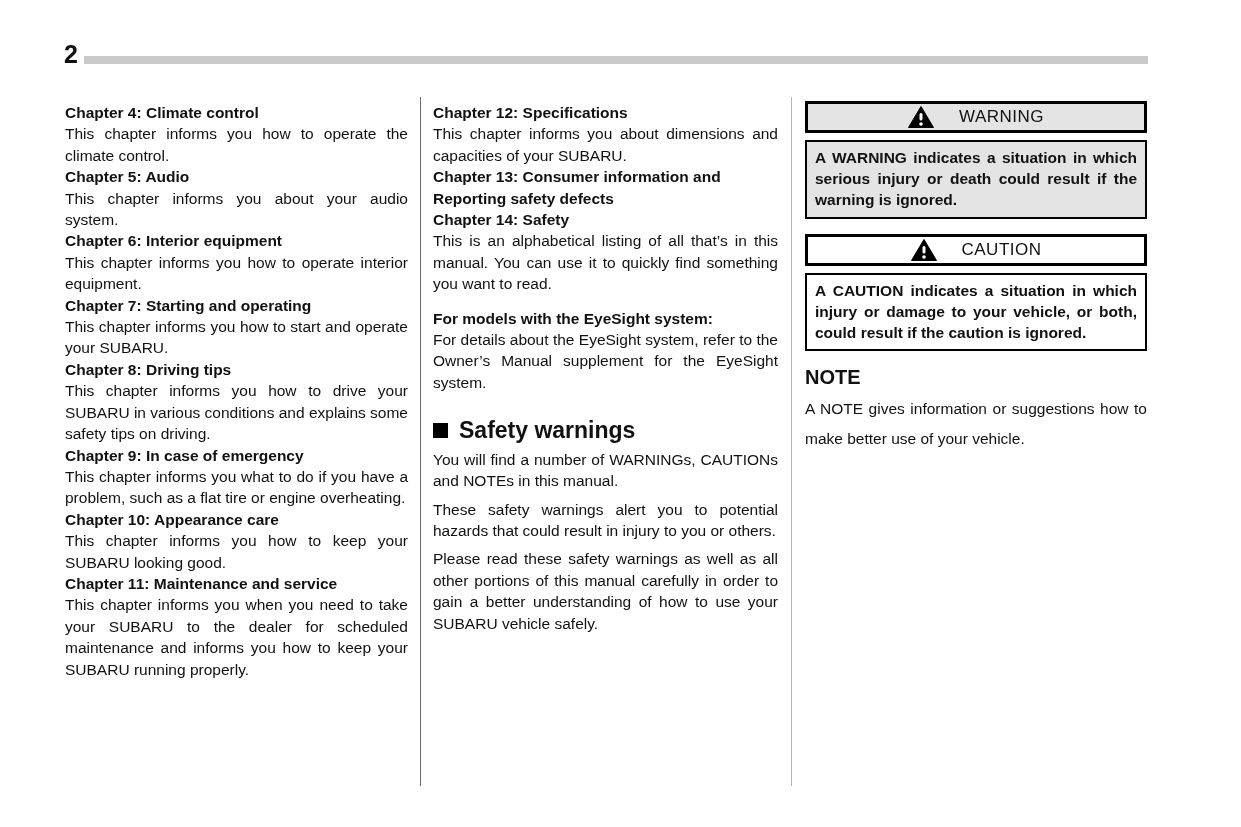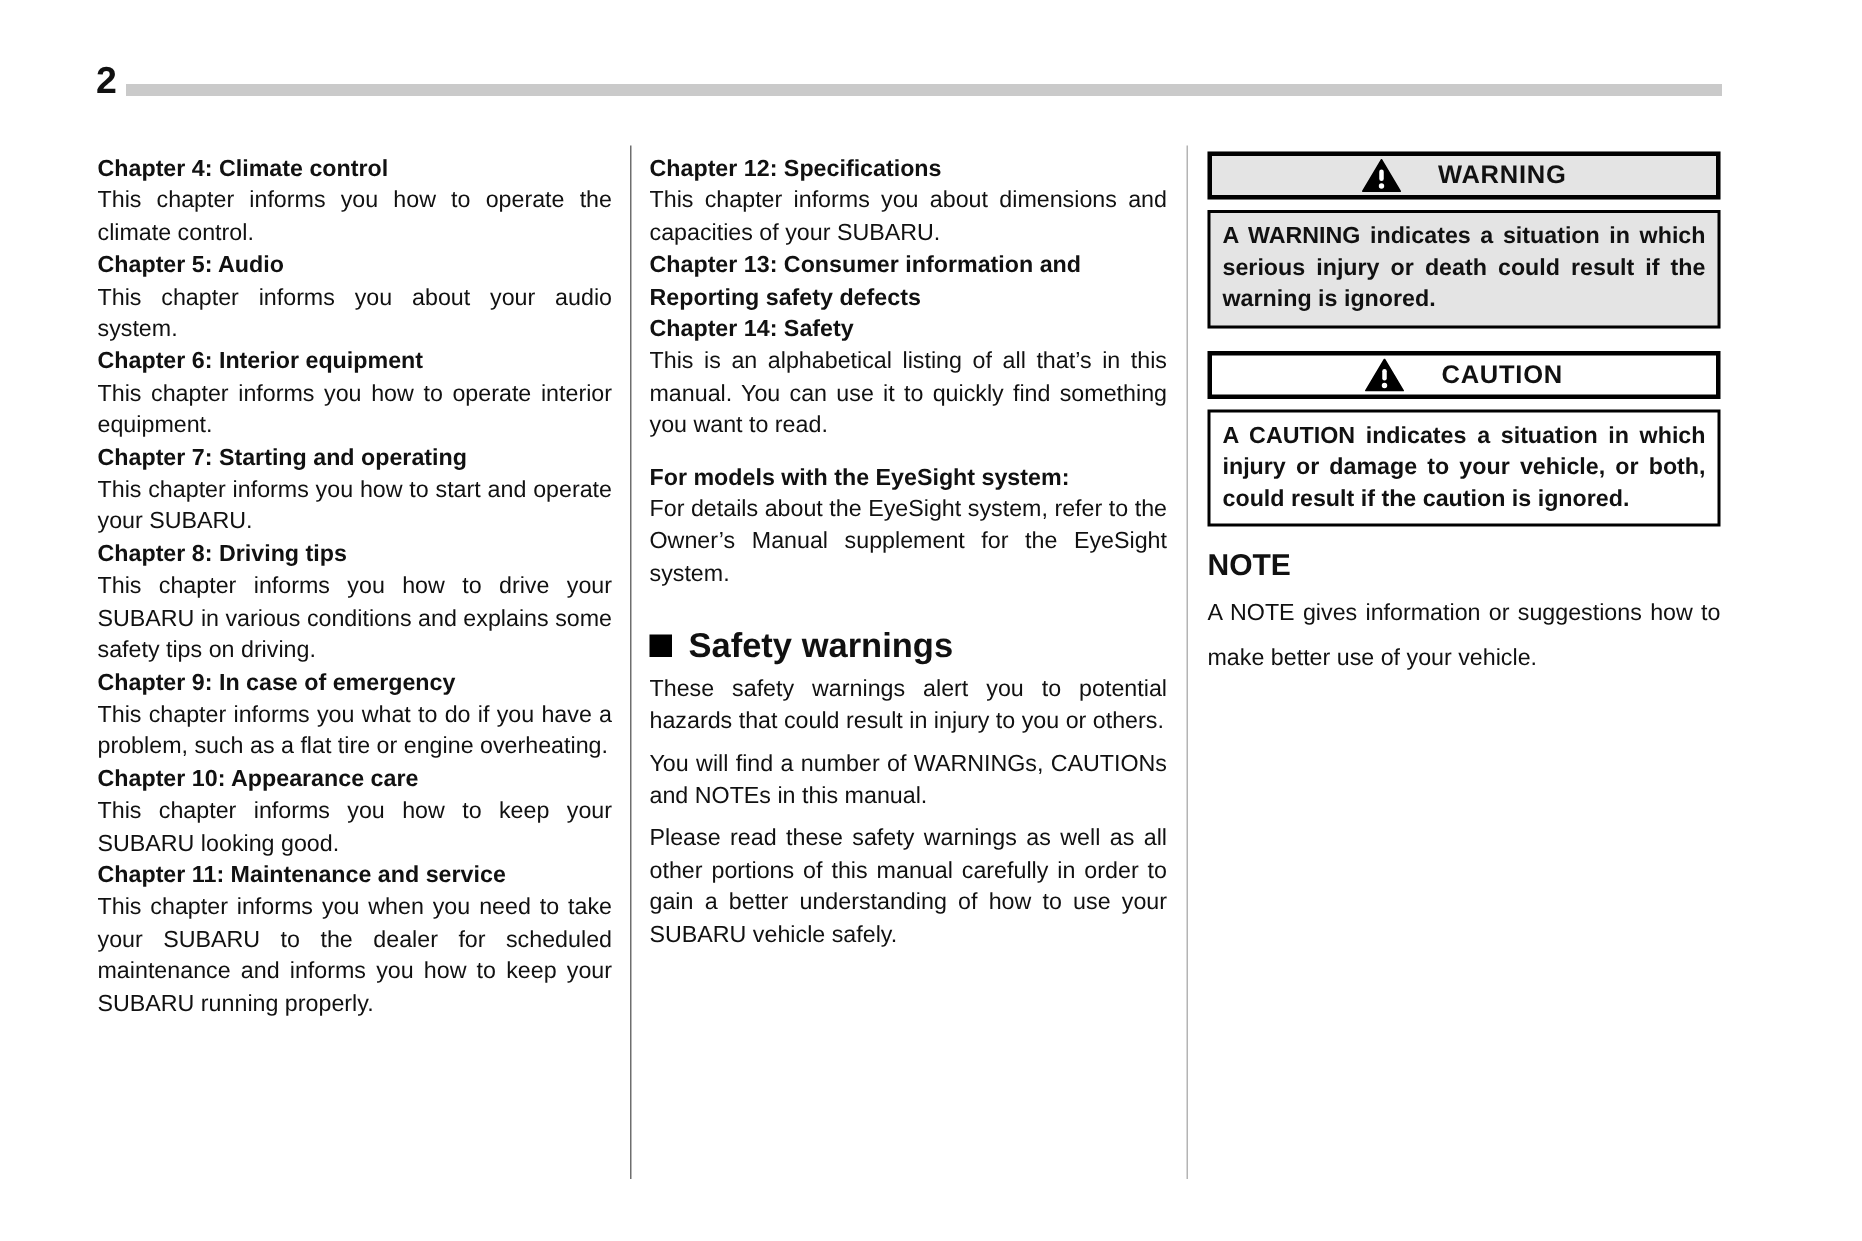--- a/index.html
+++ b/index.html
@@ -70,21 +70,21 @@
   .safety-paragraph:first-of-type { margin-top: 0; }
 
   .alert-header {
     height: 32px;
     border: 3px solid #000;
     display: flex;
     align-items: center;
     justify-content: center;
     gap: 25px;
     font-size: 17px;
-    font-weight: bold;
+    font-weight: normal;
     letter-spacing: 0.5px;
     margin-bottom: 7px;
   }
   .alert-body {
     border: 2px solid #000;
     padding: 5px 8px 6px 8px;
     font-size: 15.5px;
     font-weight: bold;
     line-height: 21.2px;
     text-align: justify;
@@ -141,22 +141,22 @@
   <div class="chapter-heading">Chapter 14: Safety</div>
   <div class="chapter-body">This is an alphabetical listing of all that’s in this manual. You can use it to quickly find something you want to read.</div>
 
   <div class="chapter-heading eyesight-heading">For models with the EyeSight system:</div>
   <div class="chapter-body">For details about the EyeSight system, refer to the Owner’s Manual supplement for the EyeSight system.</div>
 
   <div class="section-heading">
     <span class="section-marker"></span>
     <span>Safety warnings</span>
   </div>
+  <p class="safety-paragraph">You will find a number of WARNINGs, CAUTIONs and NOTEs in this manual.</p>
   <p class="safety-paragraph">These safety warnings alert you to potential hazards that could result in injury to you or others.</p>
-  <p class="safety-paragraph">You will find a number of WARNINGs, CAUTIONs and NOTEs in this manual.</p>
   <p class="safety-paragraph">Please read these safety warnings as well as all other portions of this manual carefully in order to gain a better understanding of how to use your SUBARU vehicle safely.</p>
 </div>
 
 <div class="col col-right">
 
   <div class="alert-header warning-bg">
     <svg class="alert-icon" width="26" height="22" viewBox="0 0 26 22">
       <polygon points="13,0.5 25.5,21.5 0.5,21.5" fill="#000" stroke="#000" stroke-width="1" stroke-linejoin="round"></polygon>
       <rect x="11.5" y="7" width="3" height="7.6" rx="1.5" fill="#fff"></rect>
       <circle cx="13" cy="18" r="1.8" fill="#fff"></circle>

